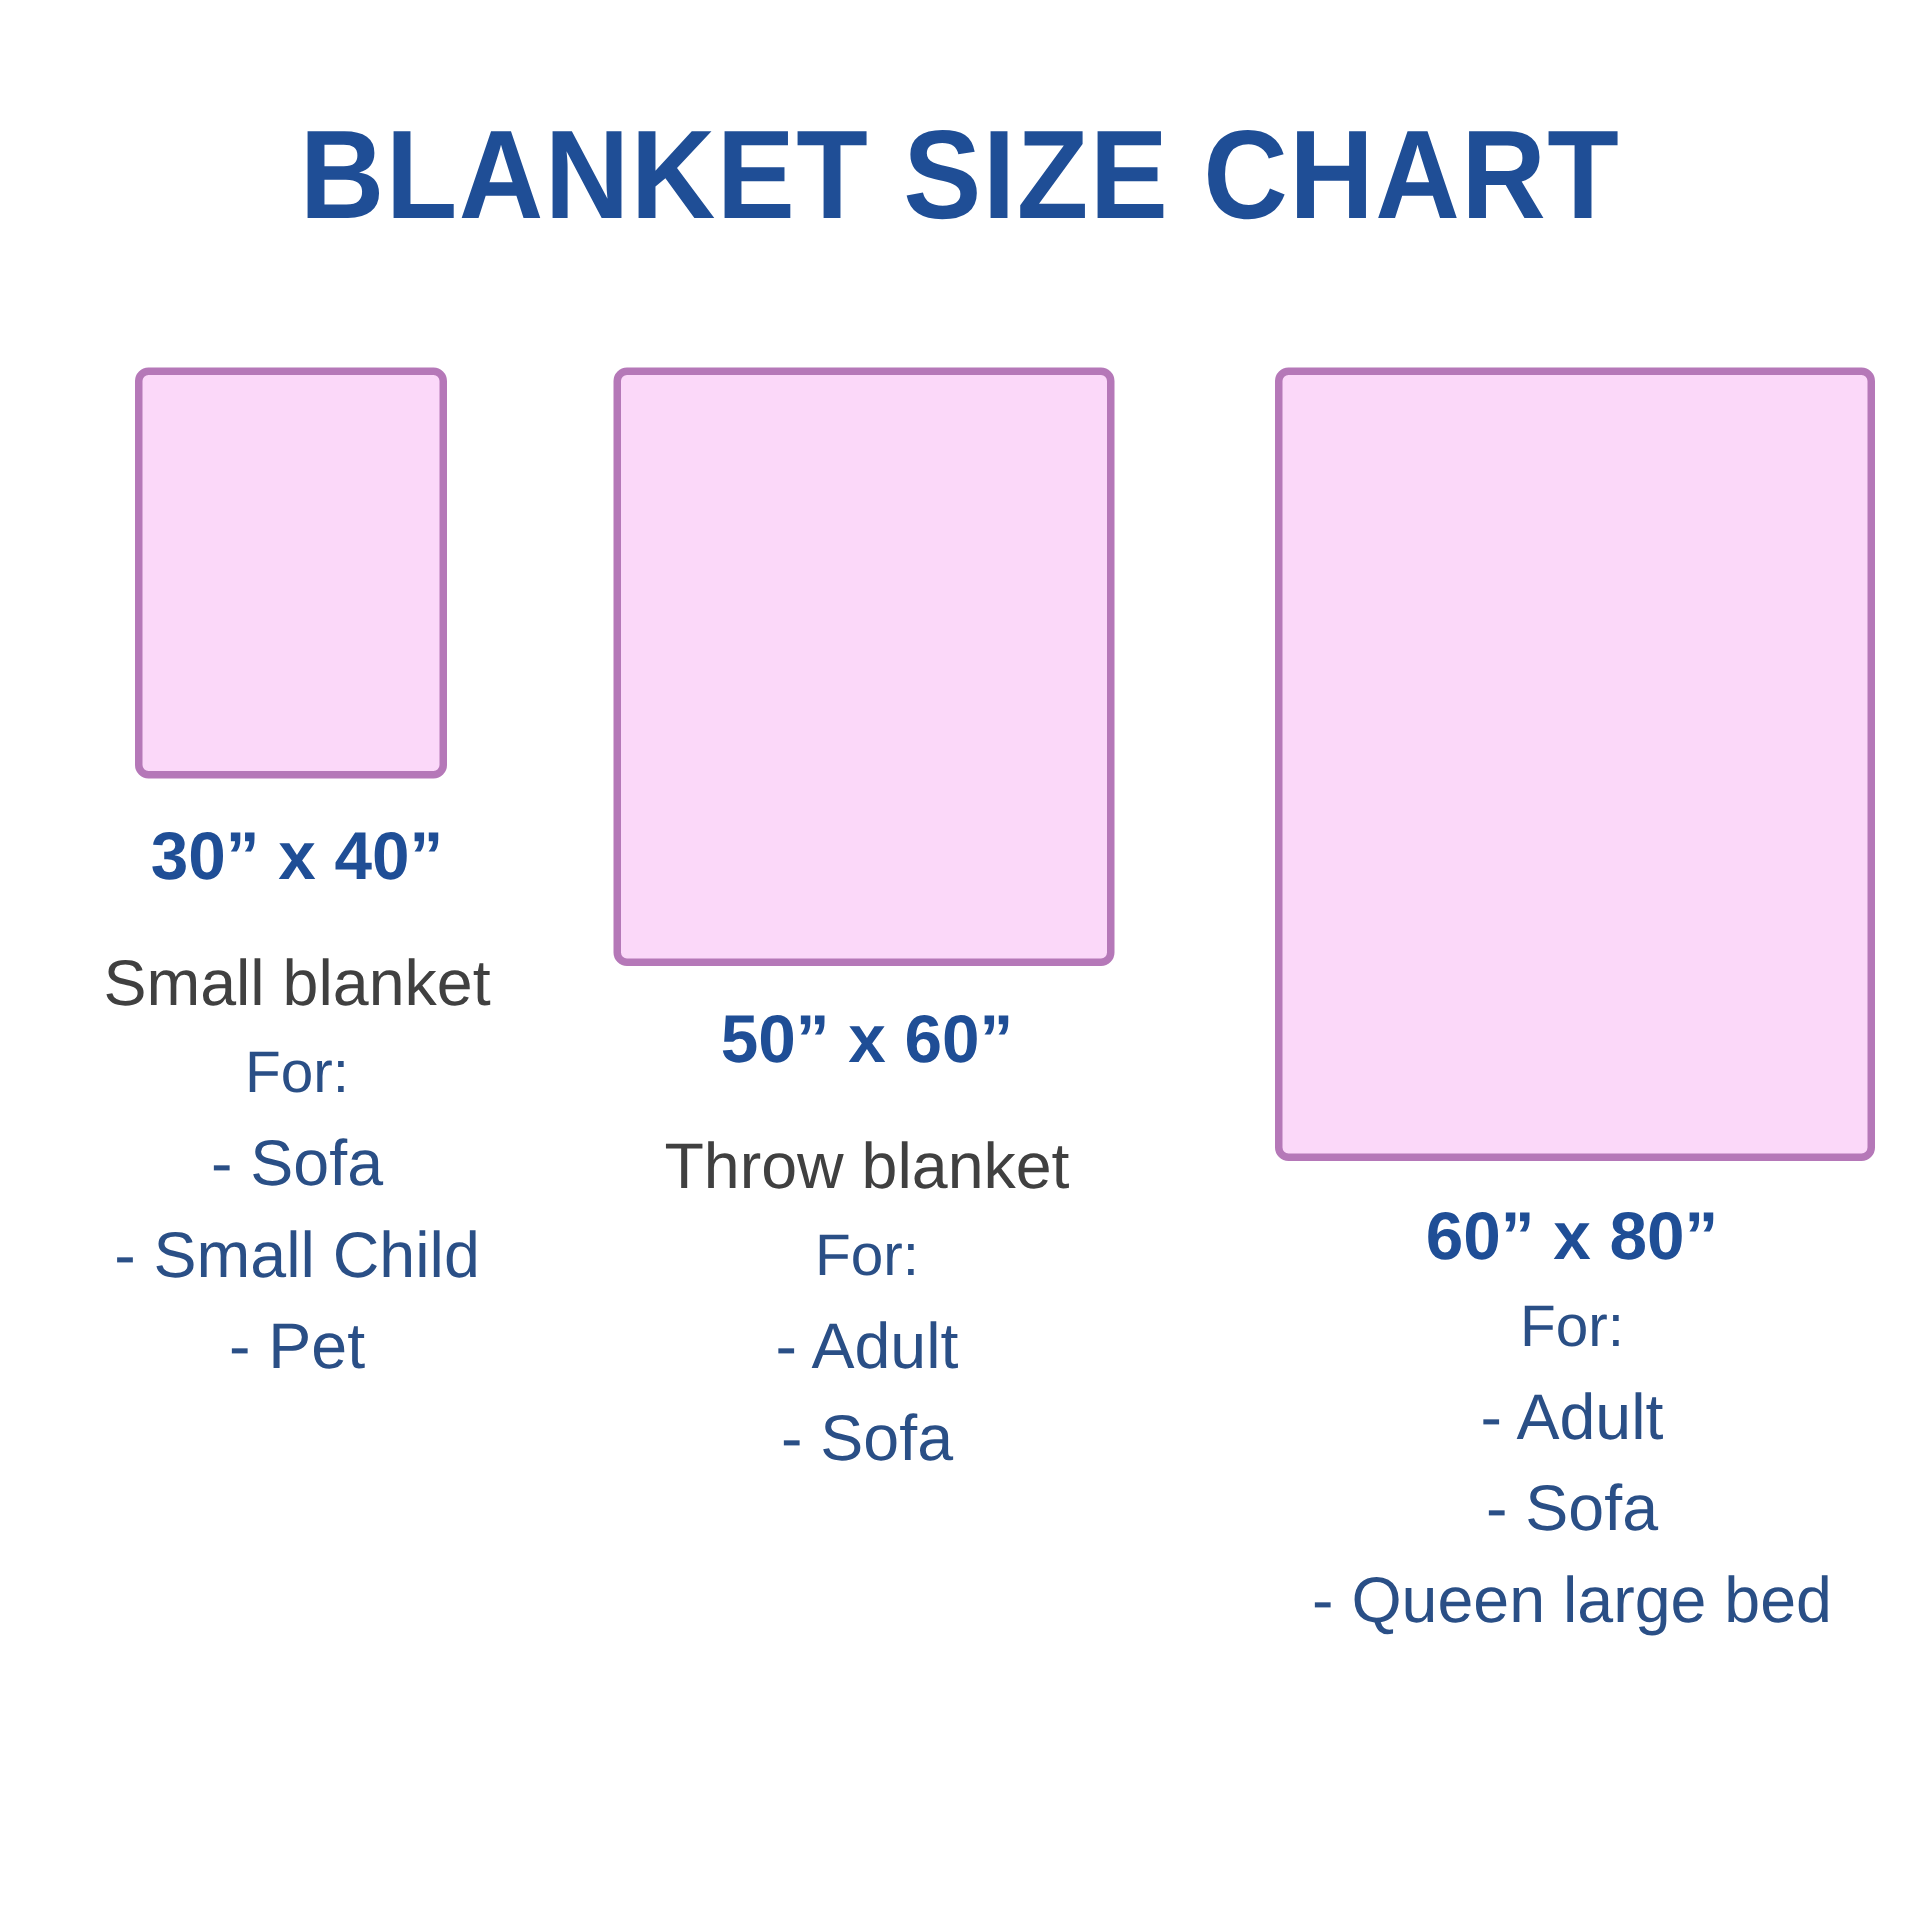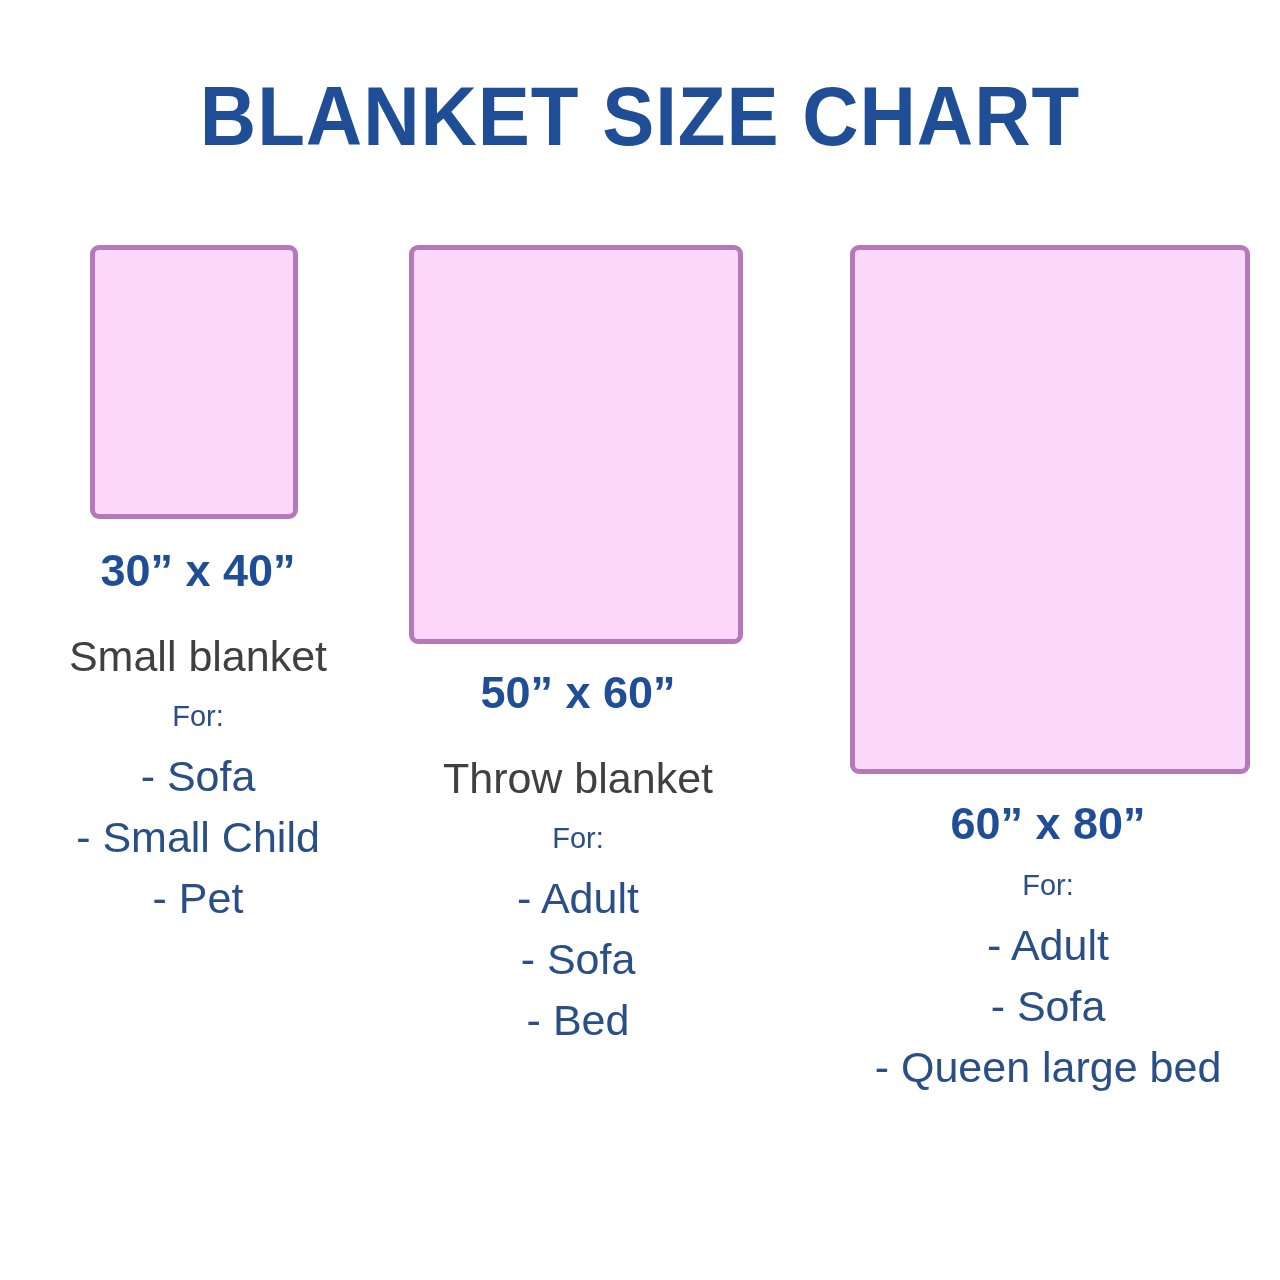--- a/index.html
+++ b/index.html
@@ -107,21 +107,21 @@
     font-size: 43px;
     line-height: 60px;
     color: #404040;
     margin-top: 24px;
     white-space: nowrap;
   }
 
   .for-label {
     font-family: "Liberation Sans", sans-serif;
     font-weight: normal;
-    font-size: 29px;
+    font-size: 39px;
     line-height: 60px;
     color: #2a4f86;
     white-space: nowrap;
   }
 
   .use-list {
     list-style: none;
     margin: 0;
     padding: 0;
   }
@@ -164,21 +164,20 @@
       <div class="swatch-wrap">
         <div class="swatch"></div>
       </div>
       <div class="text-block">
         <div class="dim-label">50” x 60”</div>
         <div class="type-label">Throw blanket</div>
         <div class="for-label">For:</div>
         <ul class="use-list">
           <li class="use-item">- Adult</li>
           <li class="use-item">- Sofa</li>
-          <li class="use-item">- Bed</li>
         </ul>
       </div>
     </div>
 
     <div class="column col-3">
       <div class="swatch-wrap">
         <div class="swatch"></div>
       </div>
       <div class="text-block">
         <div class="dim-label">60” x 80”</div>

